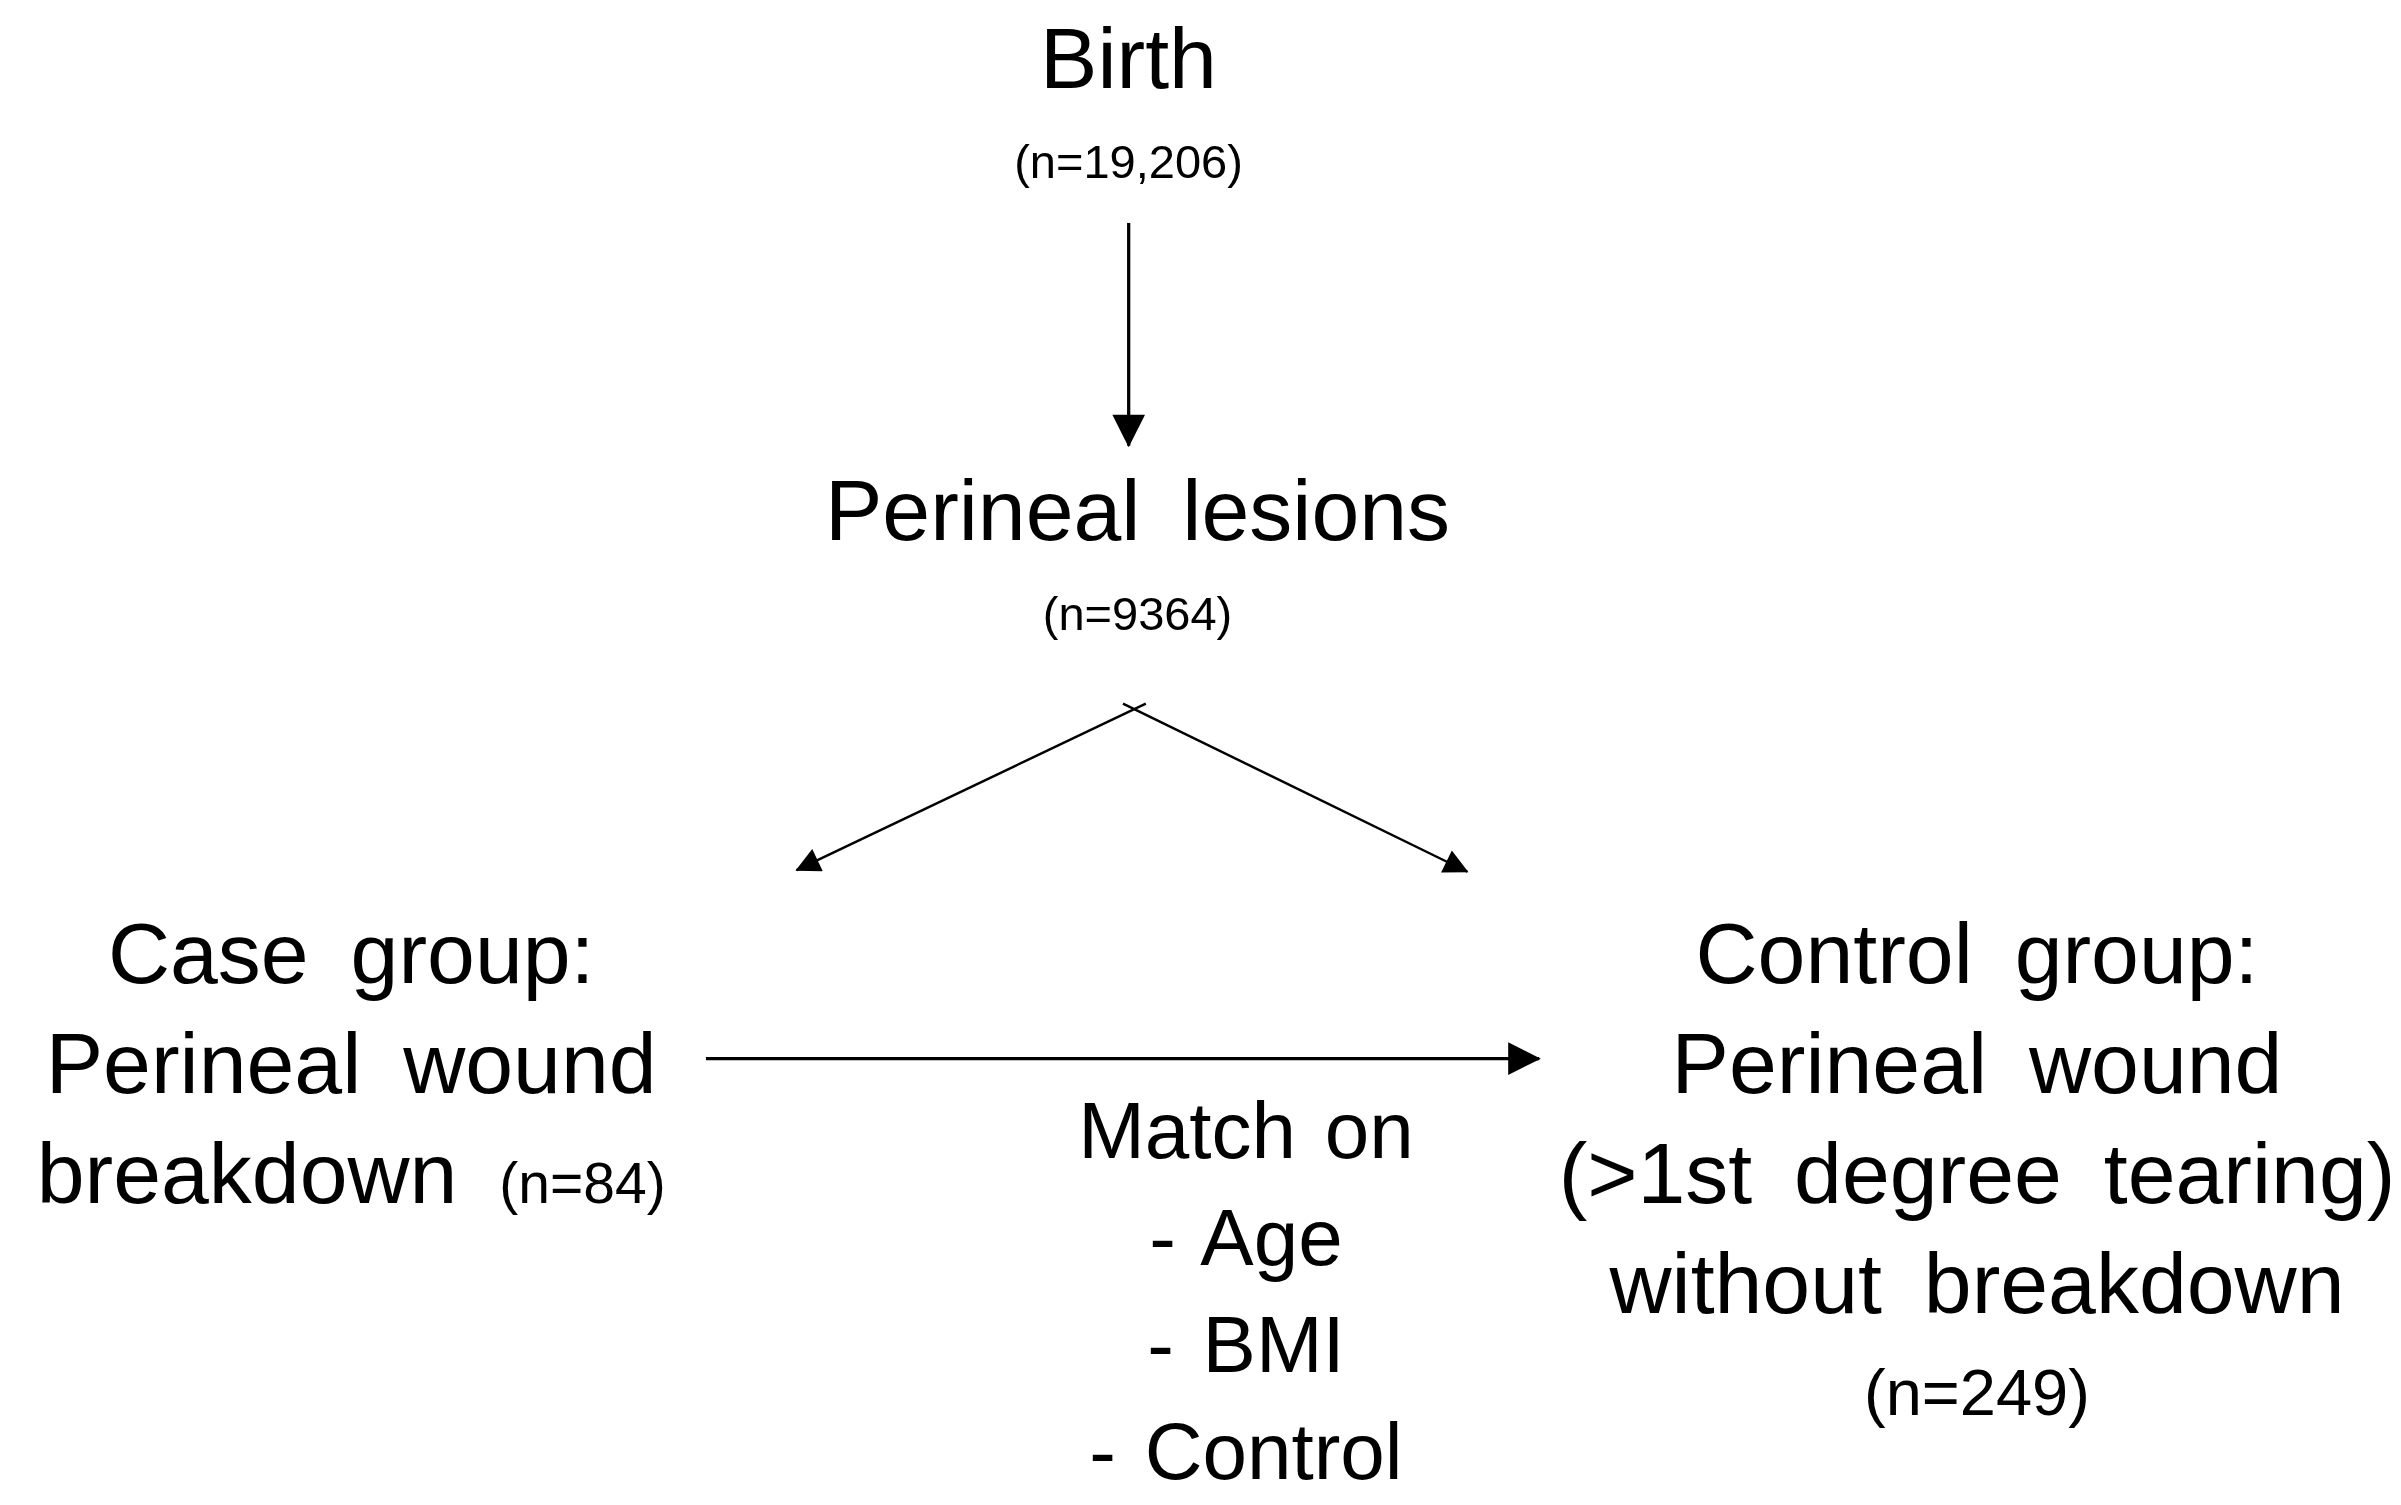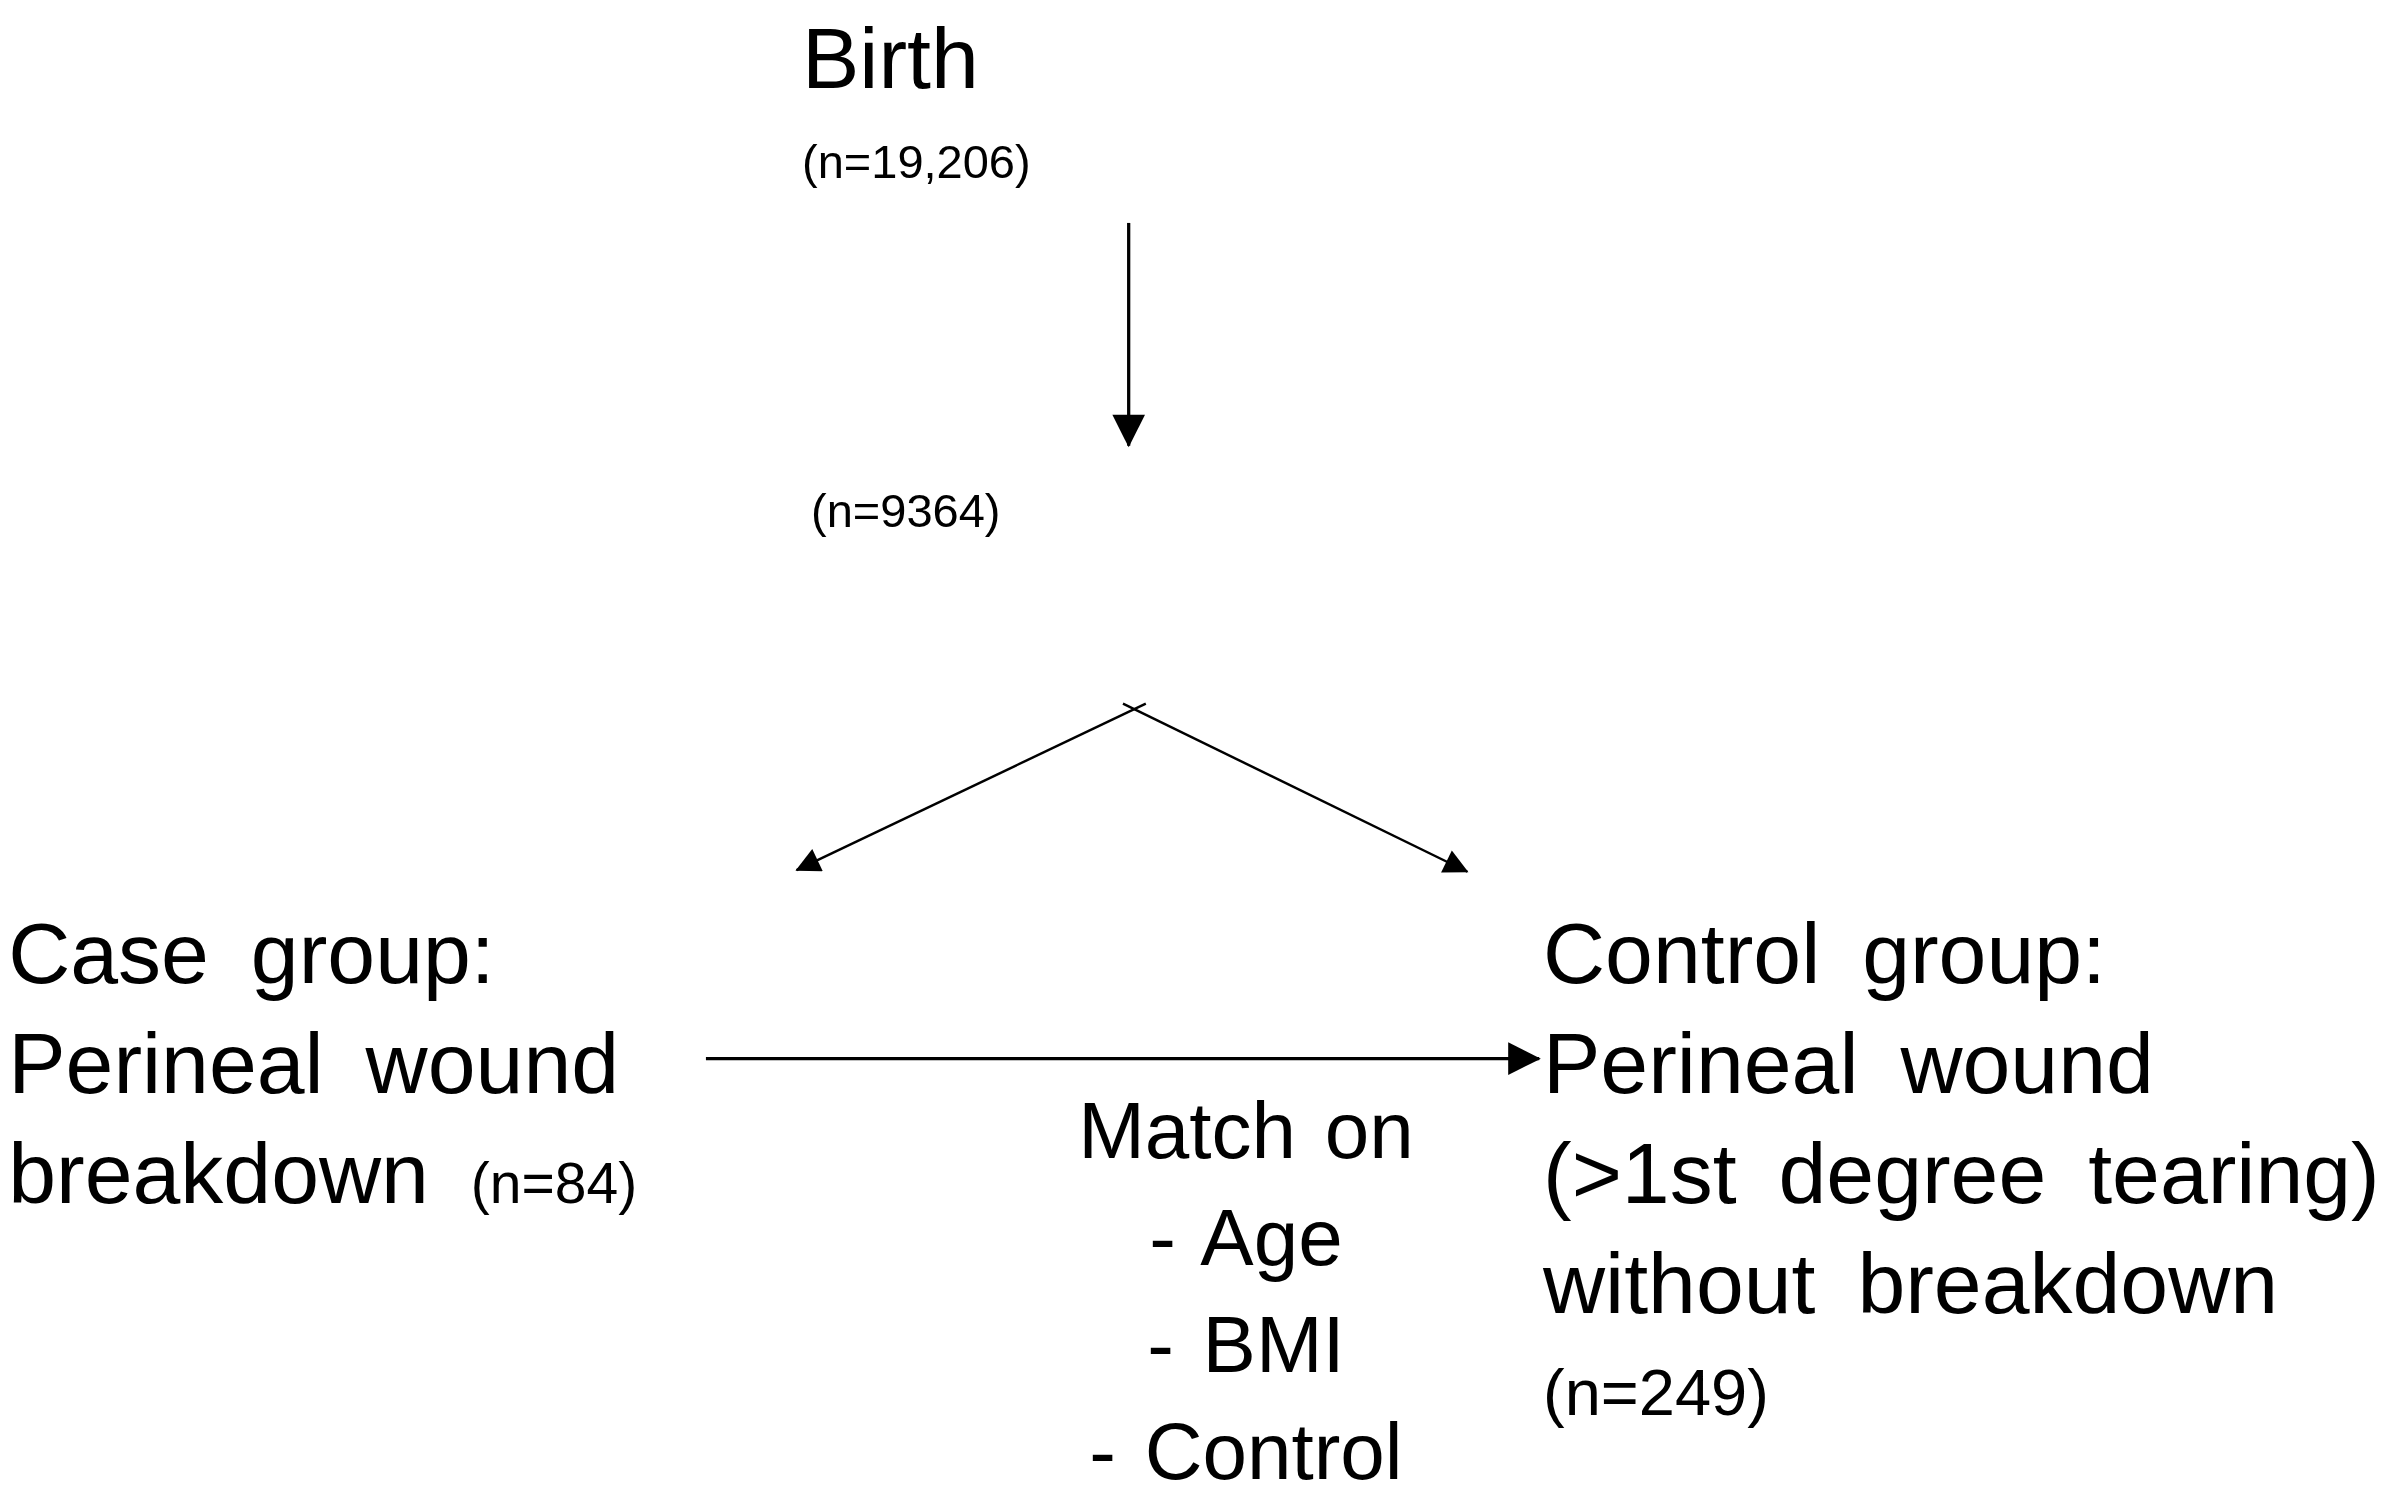--- a/index.html
+++ b/index.html
@@ -18,21 +18,21 @@
   }
   .arrow-layer {
     position: absolute;
     left: 0;
     top: 0;
     width: 2401px;
     height: 1506px;
   }
   .node {
     position: absolute;
-    text-align: left;
+    text-align: center;
     color: #000000;
     word-spacing: 18px;
     white-space: nowrap;
   }
   .main-line {
     font-size: 86px;
     line-height: 103px;
   }
   .group-line {
     font-size: 86px;
@@ -87,20 +87,21 @@
     <line x1="1376" y1="862" x2="1798" y2="1068" stroke="#000000" stroke-width="3" marker-end="url(#arrowhead)"></line>
     <line x1="865" y1="1297" x2="1886" y2="1297" stroke="#000000" stroke-width="4" marker-end="url(#arrowhead)"></line>
   </svg>
 
   <div class="node node-top">
     <div class="main-line">Birth</div>
     <div class="sub-line">(n=19,206)</div>
   </div>
 
   <div class="node node-mid">
+    <div class="main-line">Perineal lesions</div>
     <div class="sub-line">(n=9364)</div>
   </div>
 
   <div class="node node-case">
     <div class="group-line"><span class="underlined">Case group</span><span>:</span></div>
     <div class="group-line">Perineal wound</div>
     <div class="group-line"><span>breakdown</span>
       <span class="n-inline">(n=84)</span></div>
   </div>
 

